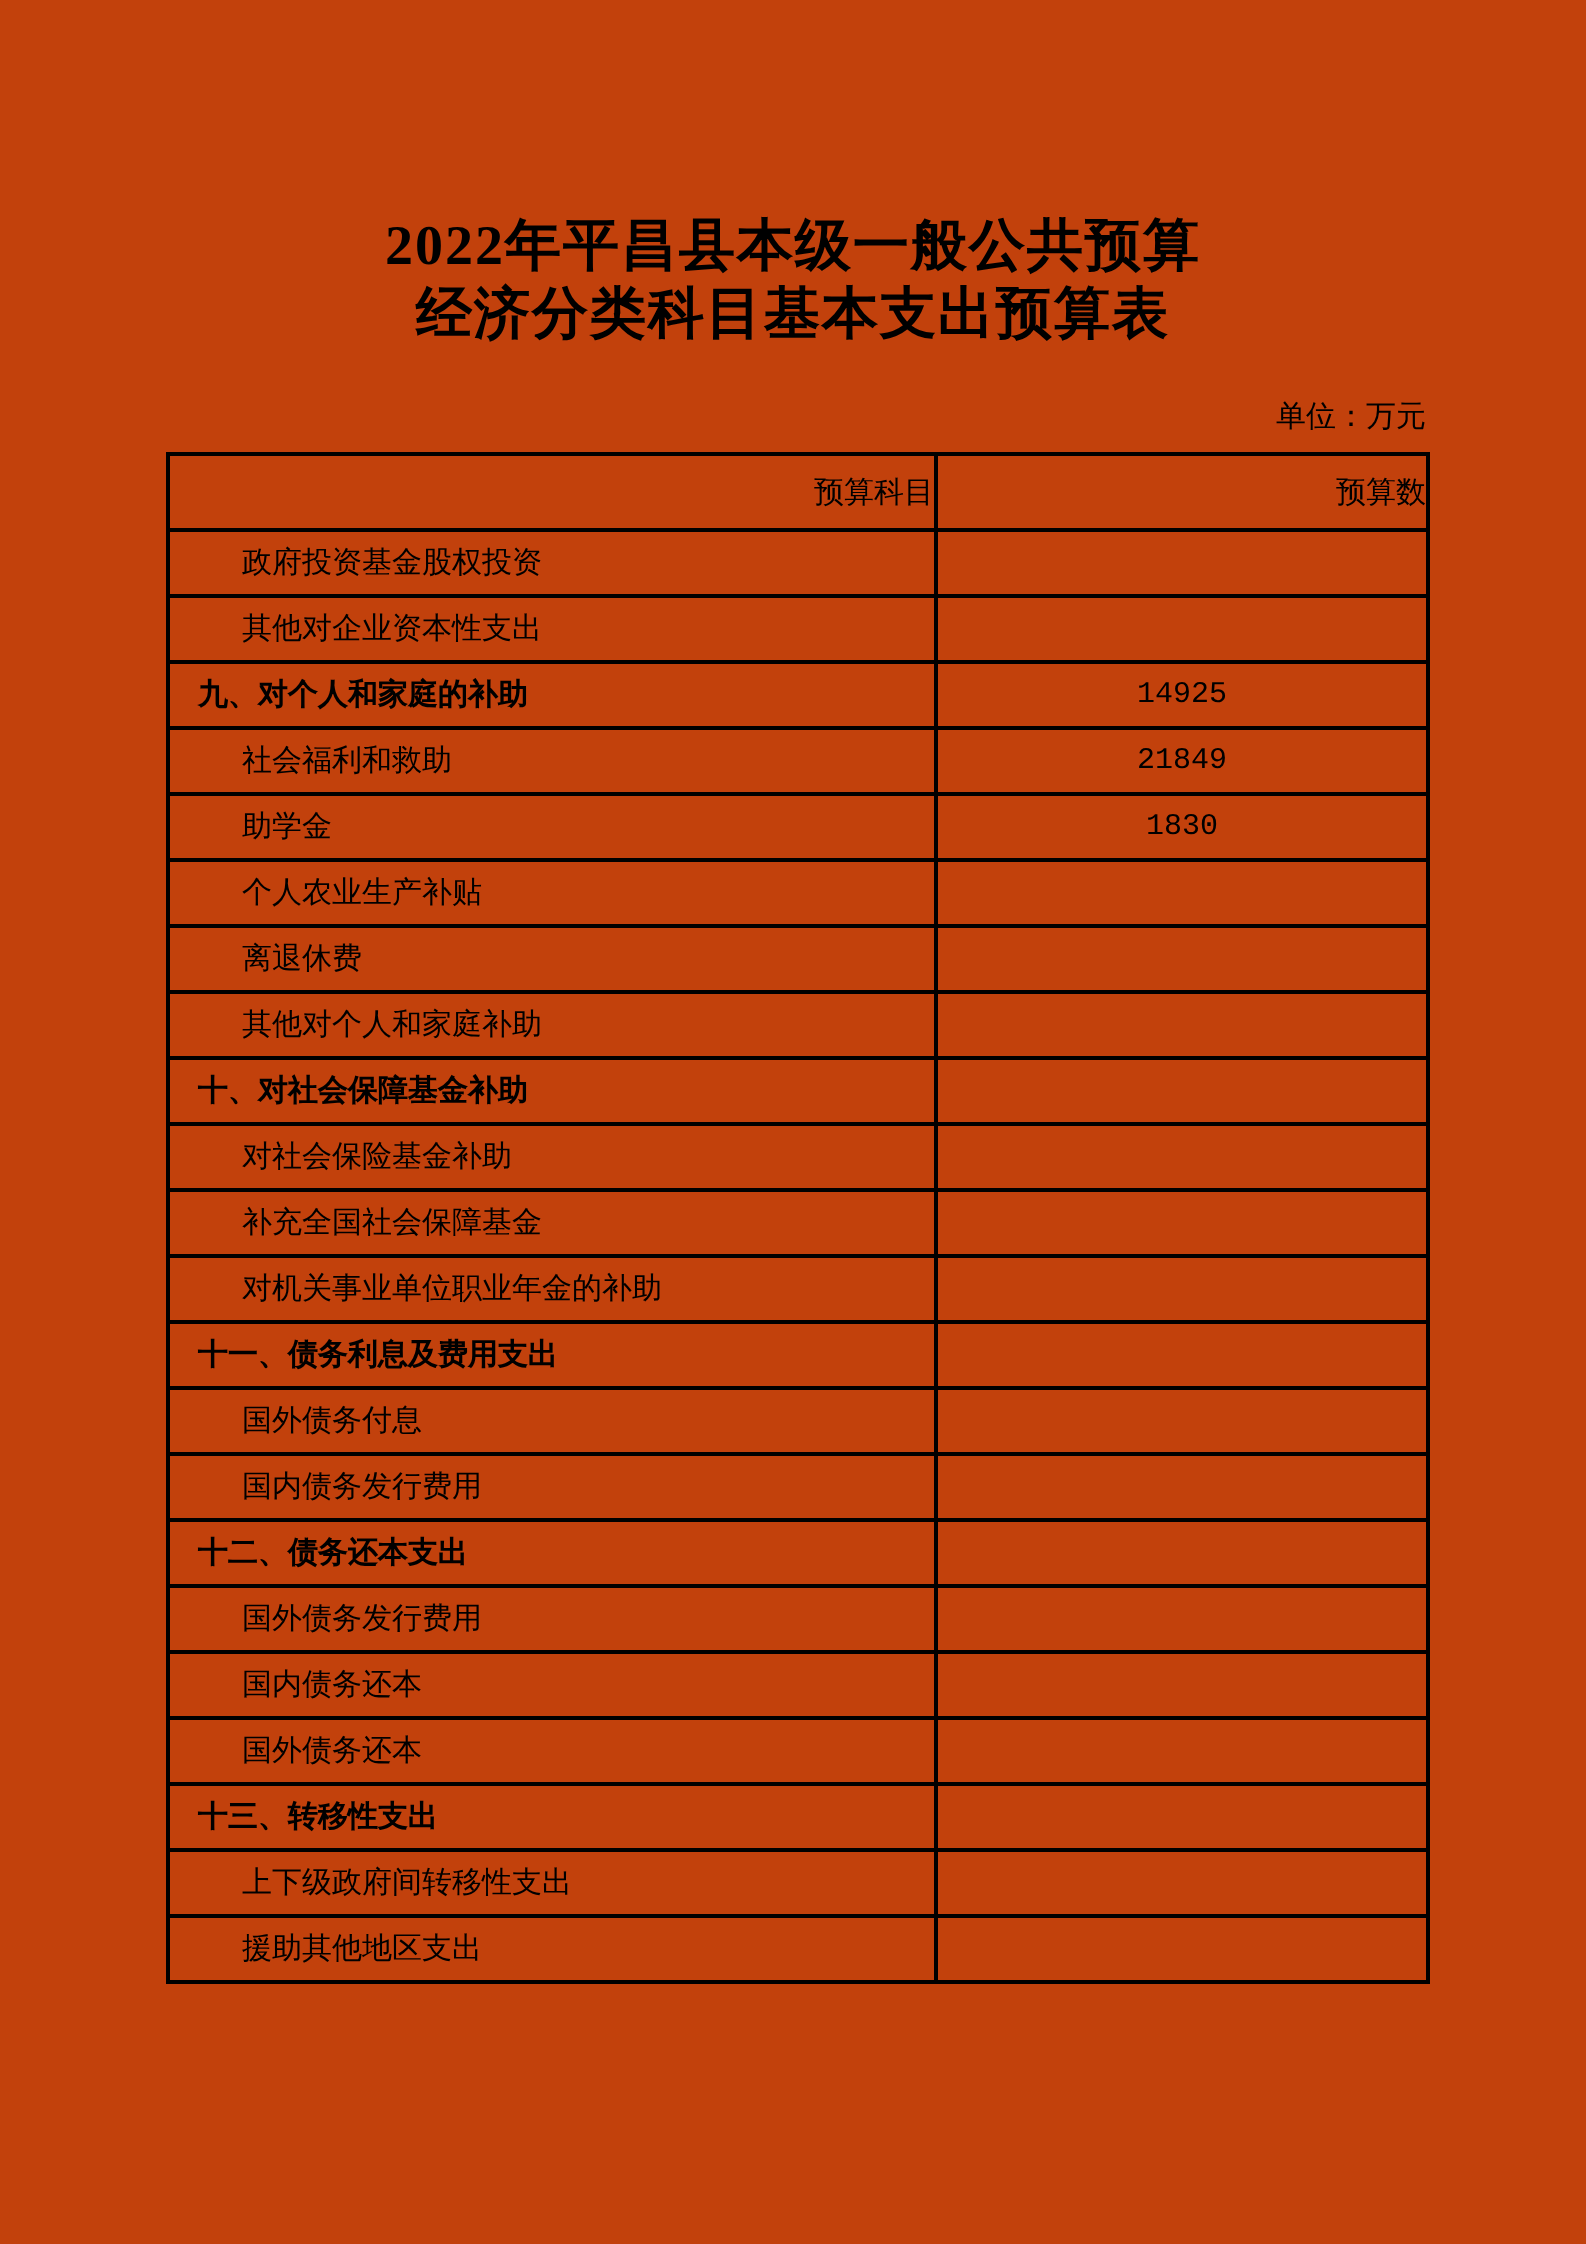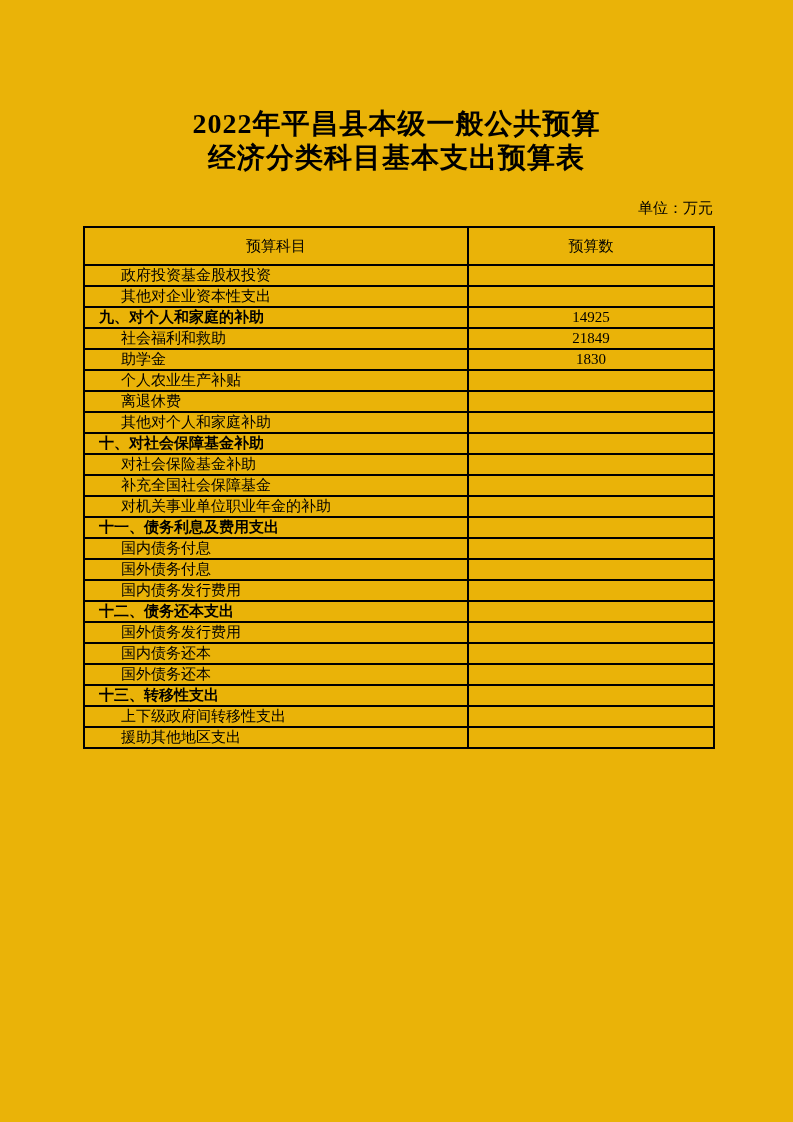--- a/index.html
+++ b/index.html
@@ -4,21 +4,21 @@
 <style>
   html, body {
     margin: 0;
     padding: 0;
     background: #ffffff;
   }
   .page {
     position: relative;
     width: 793px;
     height: 1122px;
-    background: #eab308;
+    background: #c2410c;
     font-family: "Liberation Serif", "DejaVu Serif", serif;
     color: #000000;
     overflow: hidden;
   }
   .doc-title {
     position: absolute;
     top: 107px;
     left: 0;
     width: 100%;
     text-align: center;
@@ -47,39 +47,40 @@
     border: 2px solid #000000;
     font-size: 15px;
     font-weight: normal;
     padding: 0;
     overflow: hidden;
     white-space: nowrap;
   }
   .col-subject { width: 384px; }
   .col-amount  { width: 246px; }
   tr.header-row { height: 38px; }
-  tr.data-row   { height: 21px; }
+  tr.data-row   { height: 33px; }
   .header-cell {
-    text-align: center;
+    text-align: right;
     font-weight: bold;
     vertical-align: middle;
     margin-top: 27px;
   }
   .subject-cell {
     text-align: left;
     vertical-align: middle;
   }
   tr.sub .subject-cell { padding-left: 36px; }
   tr.section .subject-cell {
     padding-left: 14px;
     font-weight: bold;
   }
   .amount-cell {
     text-align: center;
     vertical-align: middle;
+    font-family: Liberation Mono, monospace;
   }
 </style>
 </head>
 <body>
 
 <div class="page">
 
   <div class="doc-title">
     <div>2022年平昌县本级一般公共预算</div>
     <div>经济分类科目基本支出预算表</div>
@@ -145,24 +146,20 @@
         </tr>
         <tr class="data-row sub">
           <td class="subject-cell">对机关事业单位职业年金的补助</td>
           <td class="amount-cell"></td>
         </tr>
         <tr class="data-row section">
           <td class="subject-cell">十一、债务利息及费用支出</td>
           <td class="amount-cell"></td>
         </tr>
         <tr class="data-row sub">
-          <td class="subject-cell">国内债务付息</td>
-          <td class="amount-cell"></td>
-        </tr>
-        <tr class="data-row sub">
           <td class="subject-cell">国外债务付息</td>
           <td class="amount-cell"></td>
         </tr>
         <tr class="data-row sub">
           <td class="subject-cell">国内债务发行费用</td>
           <td class="amount-cell"></td>
         </tr>
         <tr class="data-row section">
           <td class="subject-cell">十二、债务还本支出</td>
           <td class="amount-cell"></td>

